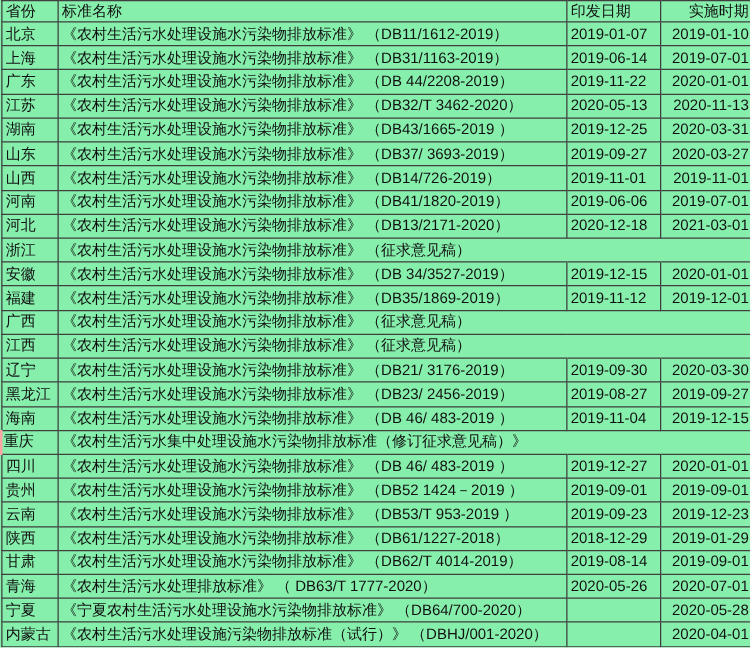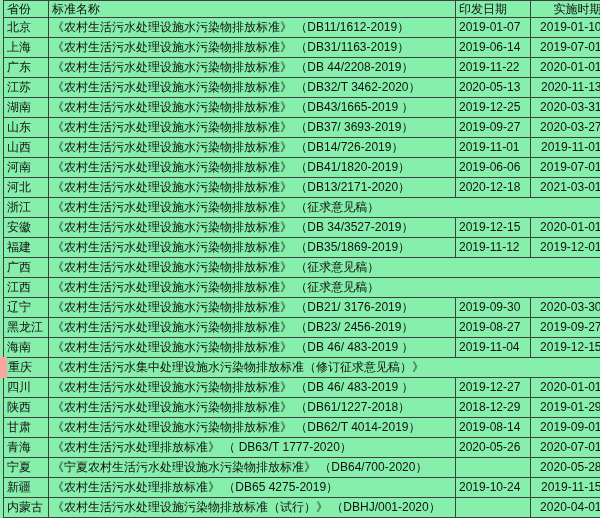--- a/index.html
+++ b/index.html
@@ -26,21 +26,21 @@
     height:16px;
   }
   table.std thead th{height:16px;}
   
   table.std th:last-child, table.std td:last-child{border-right:none;text-align:right;}
   table.std{border-right:none;}
   
   tr.draft td.name-cell{border-right-style:hidden;}
   tr.draft td.date-cell{border-left-style:hidden;border-right-style:hidden;}
   
-  tr.green-left td.prov-cell{border-left:7px solid #fca5a5;padding-left:1px;}
+  tr.green-left td.prov-cell{border-left:2px solid #fca5a5;padding-left:1px;}
   td.date-cell{padding-left:4px;}
 </style>
 </head>
 <body>
 
 <div class="screen">
   <table class="std">
     <colgroup>
       <col class="c-prov">
         <col class="c-name">
@@ -164,20 +164,32 @@
     <td class="date-cell"></td>
     <td class="date-cell"></td>
   </tr>
         <tr>
     <td class="prov-cell">四川</td>
     <td class="name-cell">《农村生活污水处理设施水污染物排放标准》 （DB 46/ 483-2019 ）</td>
     <td class="date-cell">2019-12-27</td>
     <td class="date-cell">2020-01-01</td>
   </tr>
         <tr>
+    <td class="prov-cell">贵州</td>
+    <td class="name-cell">《农村生活污水处理设施水污染物排放标准》 （DB52 1424－2019 ）</td>
+    <td class="date-cell">2019-09-01</td>
+    <td class="date-cell">2019-09-01</td>
+  </tr>
+        <tr>
+    <td class="prov-cell">云南</td>
+    <td class="name-cell">《农村生活污水处理设施水污染物排放标准》 （DB53/T 953-2019 ）</td>
+    <td class="date-cell">2019-09-23</td>
+    <td class="date-cell">2019-12-23</td>
+  </tr>
+        <tr>
     <td class="prov-cell">陕西</td>
     <td class="name-cell">《农村生活污水处理设施水污染物排放标准》 （DB61/1227-2018）</td>
     <td class="date-cell">2018-12-29</td>
     <td class="date-cell">2019-01-29</td>
   </tr>
         <tr>
     <td class="prov-cell">甘肃</td>
     <td class="name-cell">《农村生活污水处理设施水污染物排放标准》 （DB62/T 4014-2019）</td>
     <td class="date-cell">2019-08-14</td>
     <td class="date-cell">2019-09-01</td>
@@ -186,26 +198,20 @@
     <td class="prov-cell">青海</td>
     <td class="name-cell">《农村生活污水处理排放标准》 （ DB63/T 1777-2020）</td>
     <td class="date-cell">2020-05-26</td>
     <td class="date-cell">2020-07-01</td>
   </tr>
         <tr>
     <td class="prov-cell">宁夏</td>
     <td class="name-cell">《宁夏农村生活污水处理设施水污染物排放标准》 （DB64/700-2020）</td>
     <td class="date-cell"></td>
     <td class="date-cell">2020-05-28</td>
-  </tr>
-        <tr>
-    <td class="prov-cell">新疆</td>
-    <td class="name-cell">《农村生活污水处理排放标准》 （DB65 4275-2019）</td>
-    <td class="date-cell">2019-10-24</td>
-    <td class="date-cell">2019-11-15</td>
   </tr>
         <tr>
     <td class="prov-cell">内蒙古</td>
     <td class="name-cell">《农村生活污水处理设施污染物排放标准（试行）》 （DBHJ/001-2020）</td>
     <td class="date-cell"></td>
     <td class="date-cell">2020-04-01</td>
   </tr>
       </tbody>
   </table>
 </div>

